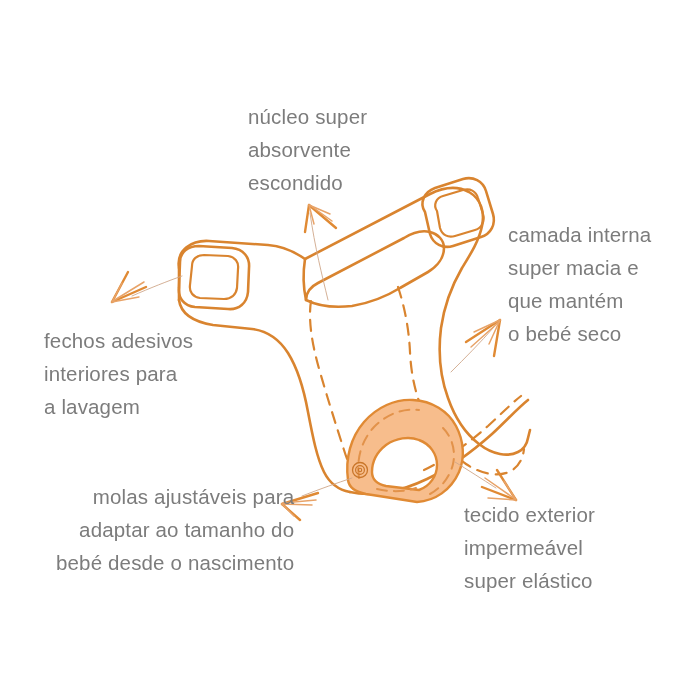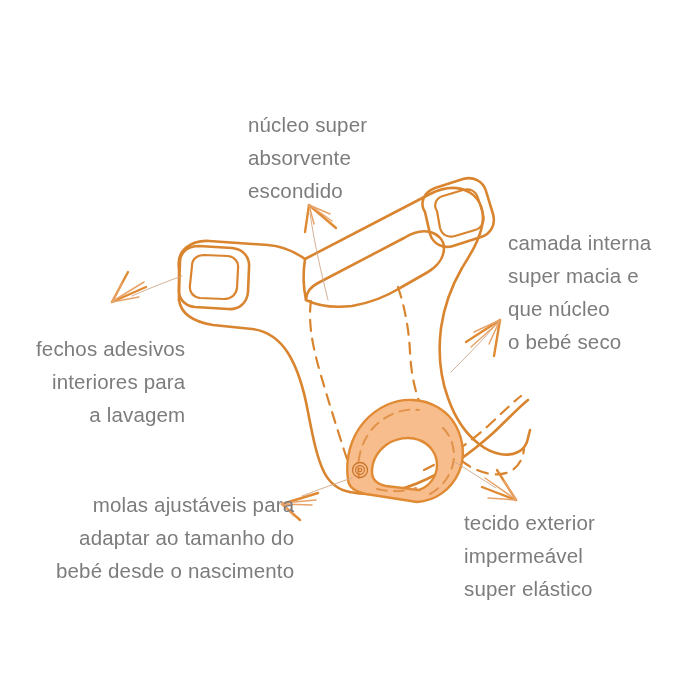--- a/index.html
+++ b/index.html
@@ -27,25 +27,24 @@
   }
   .callout {
     position: absolute;
     color: #7c7c7c;
     font-size: 20.5px;
     line-height: 33px;
     font-weight: 400;
     letter-spacing: 0.15px;
     white-space: pre-line;
     font-family: "Liberation Sans", sans-serif;
-    margin-top: 8px;
   }
   .callout-core        { left: 248px; top: 100px; }
   .callout-inner       { left: 508px; top: 218px; }
-  .callout-fasteners   { left: 36px;  top: 324px; text-align: right; }
+  .callout-fasteners   { left: 44px;  top: 324px; }
   .callout-snaps       { left: 56px;  top: 480px; text-align: right; }
   .callout-outer       { left: 464px; top: 498px; }
 </style>
 </head>
 <body>
 
 <div id="stage">
 
   <svg id="diagram-svg" viewBox="0 0 700 700">
     <defs>
@@ -276,21 +275,21 @@
       <path class="s-arrow-l" d="M 515 499 L 485 478"></path>
     </g>
   </svg>
 
   <div class="callout callout-core">núcleo super
 absorvente
 escondido</div>
 
   <div class="callout callout-inner">camada interna
 super macia e
-que núcleo
+que mantém
 o bebé seco</div>
 
   <div class="callout callout-fasteners">fechos adesivos
 interiores para
 a lavagem</div>
 
   <div class="callout callout-snaps">molas ajustáveis para
 adaptar ao tamanho do
 bebé desde o nascimento</div>
 

